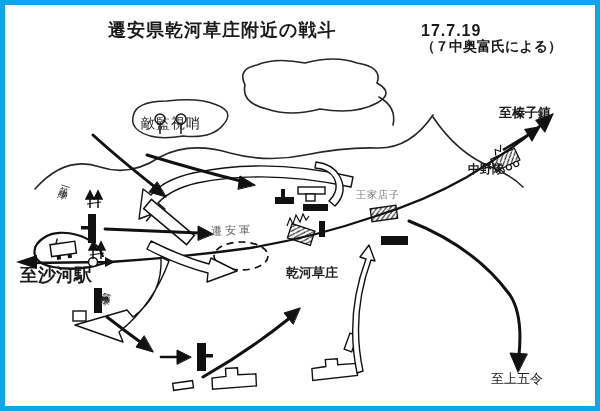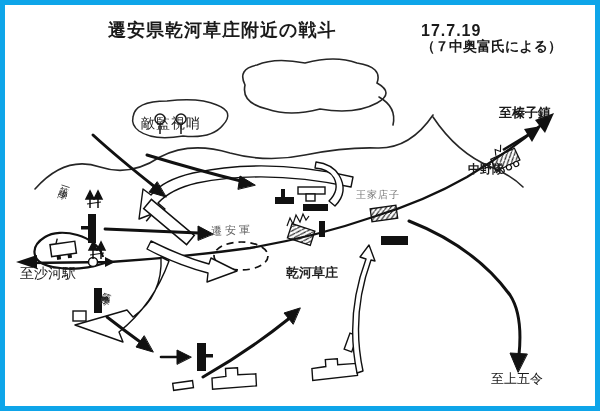--- a/index.html
+++ b/index.html
@@ -13,21 +13,21 @@
   .title{left:103px;top:16px;font-size:18px;font-weight:bold;letter-spacing:1px;}
   .date{left:416px;top:18px;font-size:16px;font-weight:bold;letter-spacing:1px;}
   .source{left:416px;top:34px;font-size:14px;font-weight:bold;}
   .mountain{left:256px;top:67px;font-size:13px;letter-spacing:15px;color:#333;}
   .lookout{left:136px;top:111px;font-size:14px;letter-spacing:1px;}
   .to-zhenzi{left:494px;top:101px;font-size:13px;font-weight:bold;}
   .nakano{left:463px;top:126px;font-size:12px;font-weight:bold;margin-top:32px;}
   .wangjia{left:351px;top:185px;font-size:10px;color:#777;letter-spacing:1px;}
   .qiananjun{left:206px;top:220px;font-size:11px;color:#666;letter-spacing:3px;transform:rotate(-3deg);}
   .ganhe{left:281px;top:241px;font-size:13px;font-weight:bold;color:#222;margin-top:20px;}
-  .to-shahe{left:15px;top:261px;font-size:14px;font-weight:normal;}
+  .to-shahe{left:15px;top:261px;font-size:18px;font-weight:bold;}
   .to-shangwu{left:486px;top:367px;font-size:13px;font-weight:normal;}
   .diag{writing-mode:vertical-rl;font-size:9.5px;color:#333;letter-spacing:1px;}
   .platoon1{left:57px;top:175px;transform:rotate(18deg);}
   .platoon2{left:99px;top:281px;transform:rotate(16deg);}
 </style>
 </head>
 <body>
 
 <div id="stage">
 

